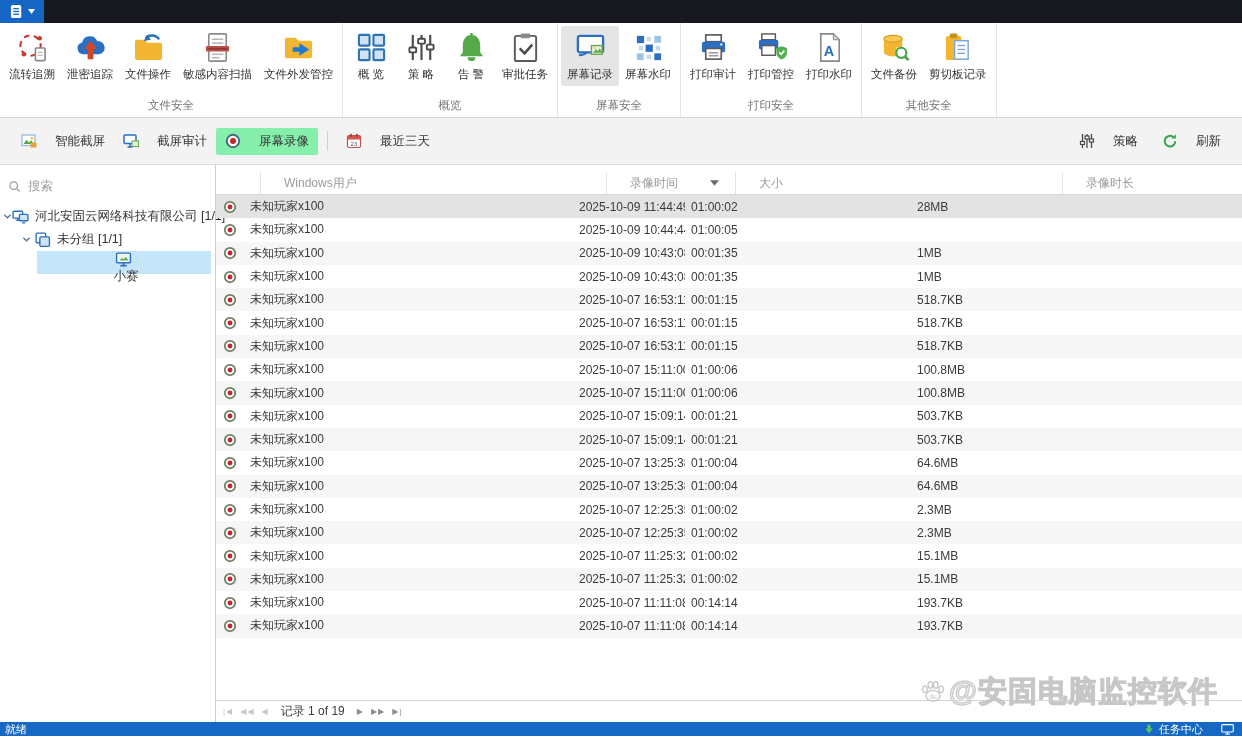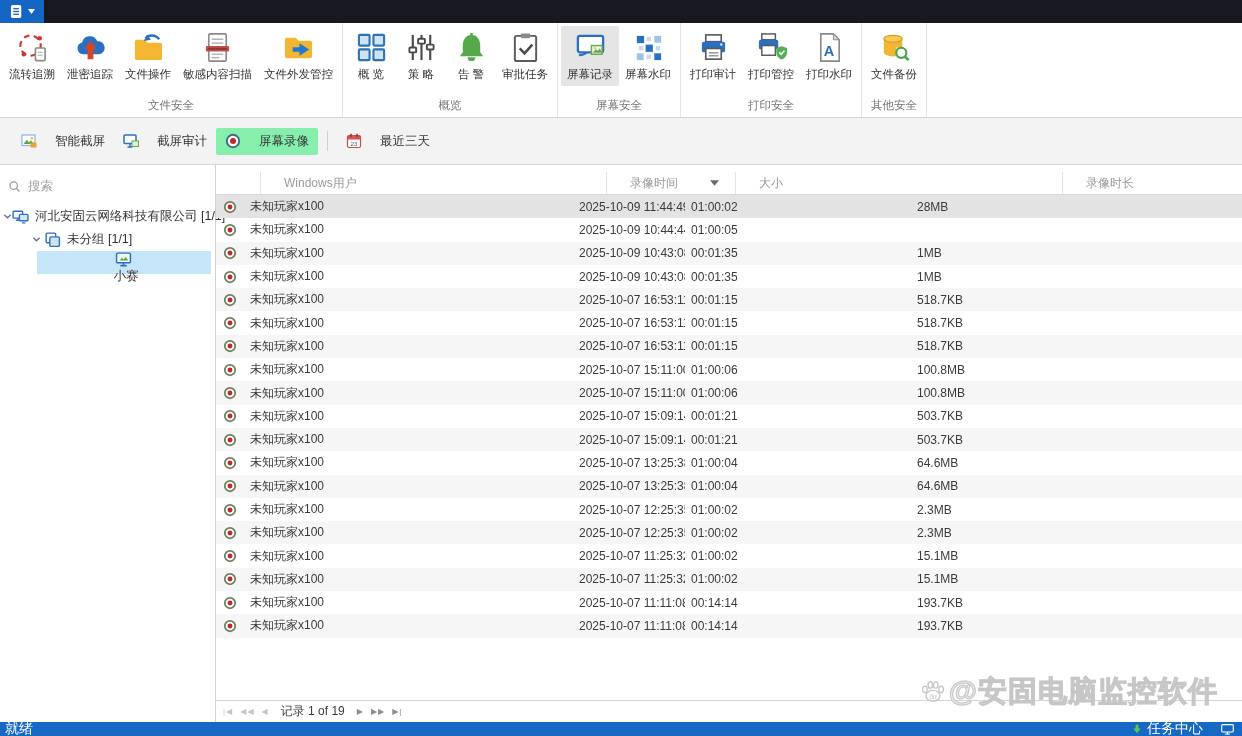--- a/index.html
+++ b/index.html
@@ -46,21 +46,21 @@
   .search { display:flex; align-items:center; gap:7px; height:24px; padding:0 8px; }
   .search input { border:none; outline:none; flex:1; font-size:12.5px; color:#000000;
     font-family:inherit; background:transparent; }
   .search input::placeholder { color:#a0a0a0; }
   .tree { margin-top:7px; }
   .titem { height:23px; display:flex; align-items:center; font-size:12.5px; color:#333;
     white-space:nowrap; cursor:default; }
   .titem .caret { width:15px; display:inline-flex; justify-content:center; }
   .titem .node svg { width:17px; height:17px; margin-right:6px; }
   .titem.l0 { padding-left:3px; }
-  .titem.l1 { padding-left:29px;align-items:center; }
+  .titem.l1 { padding-left:19px;align-items:center; }
   .titem.l2 { padding-left:41px;flex-direction:column; }
   .titem.selected { margin-left:37px; padding-left:4px; margin-right:4px; background:#c5e5f8; }
 
   .main { flex:1; position:relative; padding-top:7px; }
   .thead { height:23px; display:flex; border-bottom:1px solid #d8d8d8; color:#9a9a9a;
     font-size:12px; align-items:stretch; }
   .th { padding:0 6px; border-right:1px solid #e4e4e4; display:flex; align-items:center; white-space:nowrap;margin-left:17px; }
   .c0 { width:28px; flex:none; }
   .c1 { width:329px; flex:none; }
   .c2 { width:112px; flex:none; }
@@ -80,21 +80,21 @@
     padding-right:3px; line-height:10px; }
 
   .pager { position:absolute; left:0; right:0; bottom:0; height:22px; border-top:1px solid #d5d5d5;
     display:flex; align-items:center; font-size:12px; color:#444; padding-left:7px; gap:7px; background:#fff; }
   .pbtn { font-size:8px; color:#8d8d8d; letter-spacing:1px; }
   .pbtn.disabled { color:#c6c6c6; }
   .pager .plabel { margin:0 5px; color:#3c3c3c; }
 
   
   .statusbar { position:absolute; bottom:0; left:0; right:0; height:14px; background:#1568c4;
-    color:#fff; font-size:14px; display:flex; align-items:center; padding:0 5px; }
+    color:#fff; font-size:11px; display:flex; align-items:center; padding:0 5px; }
   .sb-right { margin-left:auto; display:flex; align-items:center; gap:5px; padding-right:3px; }
   .sb-right .ic svg { display:block; }
 
   
   .watermark { position:absolute; right:24px; bottom:24px; display:flex; align-items:center; gap:3px;
     z-index:60; pointer-events:none; }
   .watermark .wtext { font-size:29px; font-weight:bold; letter-spacing:1px;
     color:rgba(255,255,255,0.55); -webkit-text-stroke:1px #c6c6c6;
     text-shadow:0 0 1px #cfcfcf; }
 </style>
@@ -329,20 +329,35 @@
             <svg viewBox="0 0 32 32">
               <path d="M5 7v14c0 2.3 4.2 4.2 9.5 4.2 1.2 0 2.4-.1 3.5-.3V7z" fill="#f2b632"></path>
               <path d="M14.5 7H24v9h-9.5z" fill="#f2b632"></path>
               <ellipse cx="14.5" cy="7" rx="9.5" ry="3.6" fill="#f7ca55" stroke="#d99b1e" stroke-width="1.2"></ellipse>
               <circle cx="23" cy="21.5" r="5.2" fill="#fff" fill-opacity="0.7" stroke="#47a447" stroke-width="2.2"></circle>
               <line x1="27" y1="25.5" x2="30.5" y2="29" stroke="#47a447" stroke-width="2.8"></line>
             </svg>
           </span>
           <span class="lbl">文件备份</span>
         </div>
+        <div class="rbtn">
+          <span class="ic">
+            <svg viewBox="0 0 32 32">
+              <rect x="4" y="4" width="16" height="25" rx="2" fill="#f2b632"></rect>
+              <rect x="8" y="1.5" width="8" height="5" rx="1.5" fill="#c98f1d"></rect>
+              <rect x="13" y="9" width="14" height="19" fill="#fff" stroke="#7aa7d8" stroke-width="1.5"></rect>
+              <g stroke="#7aa7d8" stroke-width="1.4">
+                <line x1="16" y1="14" x2="24" y2="14"></line>
+                <line x1="16" y1="18" x2="24" y2="18"></line>
+                <line x1="16" y1="22" x2="24" y2="22"></line>
+              </g>
+            </svg>
+          </span>
+          <span class="lbl">剪切板记录</span>
+        </div>
       </div>
       <div class="gl">其他安全</div>
     </div>
   </div>
 
 <div class="toolbar2">
   <div id="toolbar-left" style="display:flex;align-items:center;">
       <div class="tbtn">
         <span class="ic">
           <svg viewBox="0 0 16 16">
@@ -379,20 +394,48 @@
         <span class="ic">
           <svg viewBox="0 0 16 16">
             <rect x="1.5" y="2.5" width="13" height="12" rx="1.5" fill="#fff" stroke="#c0504d" stroke-width="1.2"></rect>
             <path d="M1.5 4a1.5 1.5 0 0 1 1.5-1.5h10A1.5 1.5 0 0 1 14.5 4v2.5h-13z" fill="#d9534f"></path>
             <line x1="5" y1="0.8" x2="5" y2="3.8" stroke="#8a2a28" stroke-width="1.4"></line>
             <line x1="11" y1="0.8" x2="11" y2="3.8" stroke="#8a2a28" stroke-width="1.4"></line>
             <text x="8" y="13.2" font-size="6.2" text-anchor="middle" fill="#555" font-family="inherit">23</text>
           </svg>
         </span>
         <span>最近三天</span>
+      </div>
+    </div>
+  <div class="toolbar-right" id="toolbar-right">
+      <div class="tbtn">
+        <span class="ic">
+          <svg viewBox="0 0 16 16">
+            <g stroke="#4a4a4a" stroke-width="1.3">
+              <line x1="3.5" y1="1" x2="3.5" y2="15"></line>
+              <line x1="8" y1="1" x2="8" y2="15"></line>
+              <line x1="12.5" y1="1" x2="12.5" y2="15"></line>
+            </g>
+            <g fill="#fff" stroke="#4a4a4a" stroke-width="1.2">
+              <rect x="1.5" y="8.5" width="4" height="3"></rect>
+              <rect x="6" y="3" width="4" height="3"></rect>
+              <rect x="10.5" y="6" width="4" height="3"></rect>
+            </g>
+          </svg>
+        </span>
+        <span>策略</span>
+      </div>
+      <div class="tbtn">
+        <span class="ic">
+          <svg viewBox="0 0 16 16">
+            <path d="M13.3 8.2a5.3 5.3 0 1 1-1.8-4" fill="none" stroke="#2fa84f" stroke-width="2"></path>
+            <path d="M13.9 1.2v4.3h-4.3z" fill="#2fa84f"></path>
+          </svg>
+        </span>
+        <span>刷新</span>
       </div>
     </div>
 </div>
 
 <div class="content">
   <div class="sidebar">
     <div class="search">
       <span class="ic">
         <svg width="13" height="13" viewBox="0 0 16 16">
             <circle cx="7" cy="7" r="4.6" fill="none" stroke="#9a9a9a" stroke-width="1.5"></circle>

